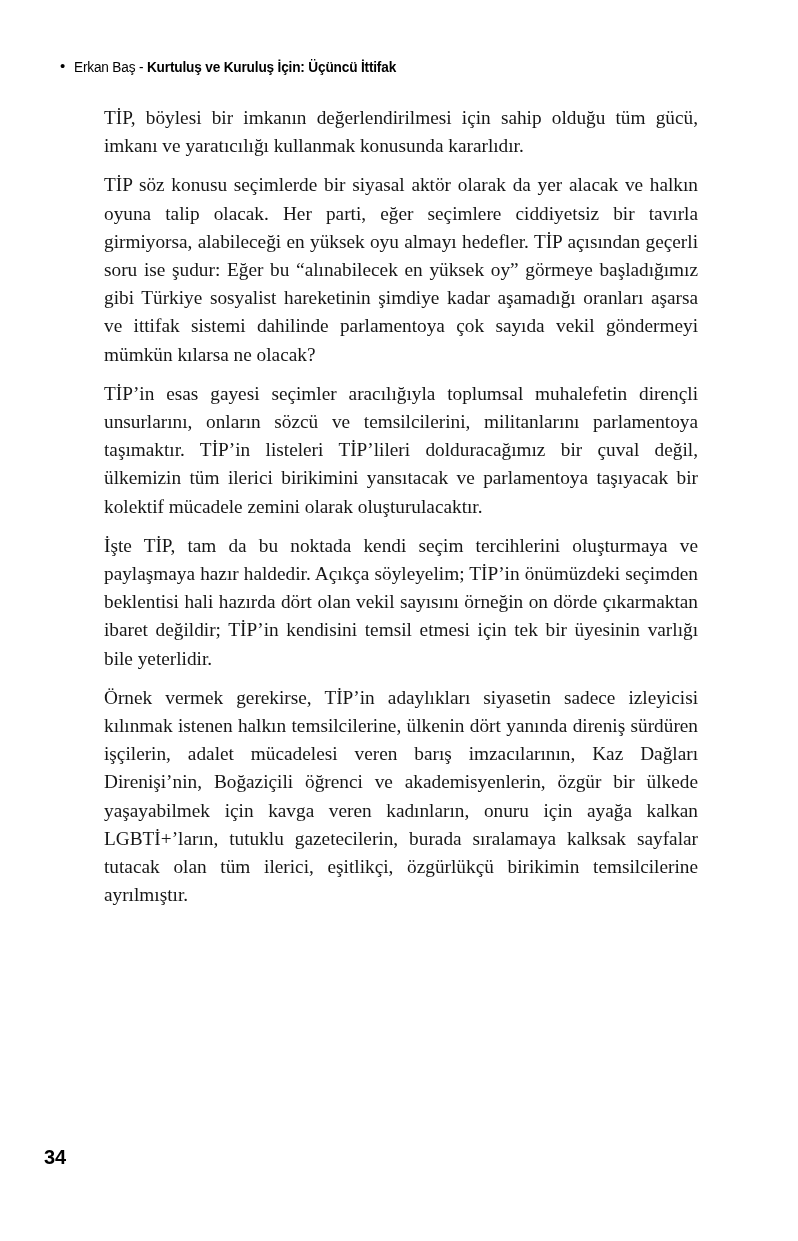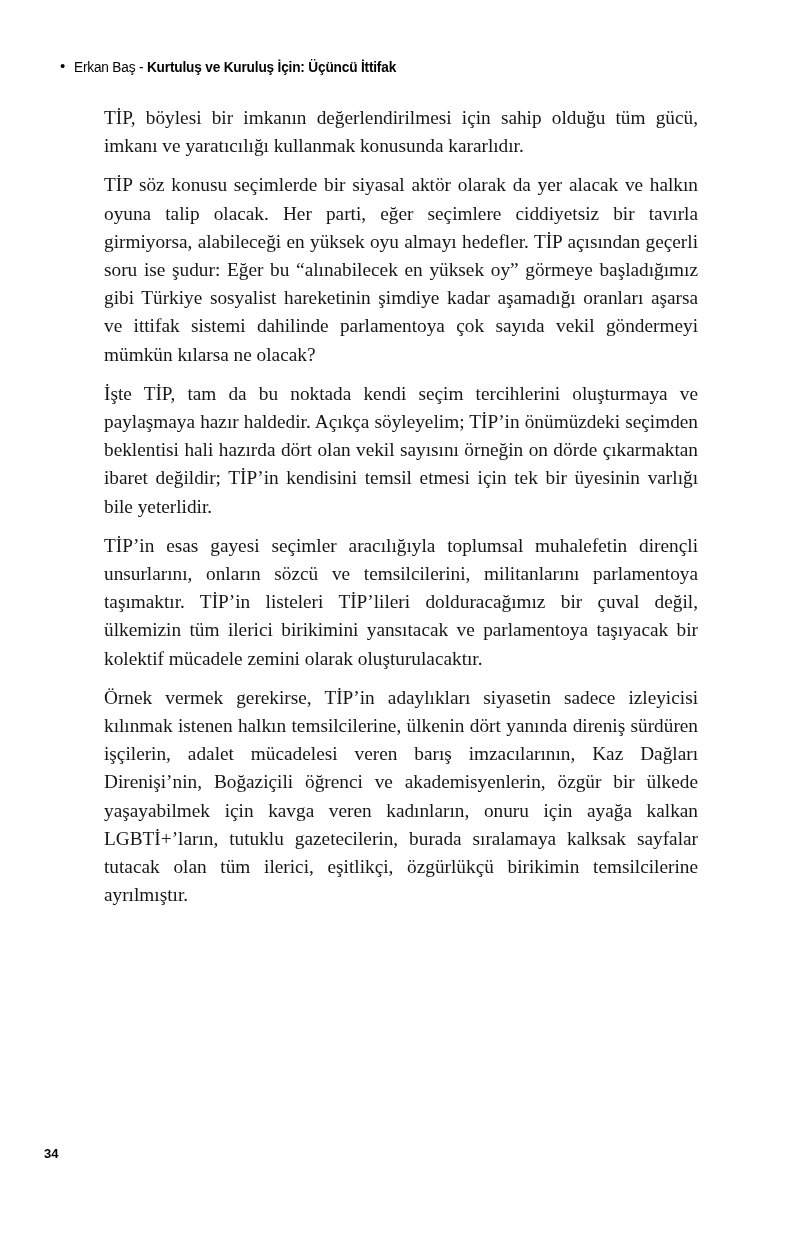--- a/index.html
+++ b/index.html
@@ -61,37 +61,37 @@
     line-height: 28.2px;
     text-align: justify;
     color: #161616;
   }
   .page-number {
     position: absolute;
     left: 44px;
     top: 1146px;
     font-family: "Liberation Sans", sans-serif;
     font-weight: 700;
-    font-size: 13px;
+    font-size: 20px;
     color: #000;
   }
 </style>
 </head>
 <body>
 
 <div class="page">
 
   <div class="running-head">
     <span class="bullet">•</span>
     <span class="head-text"><span class="author">Erkan Baş - </span><span class="book-title">Kurtuluş ve Kuruluş İçin: Üçüncü İttifak</span></span>
   </div>
 
   <div class="body-text">
     <p>TİP, böylesi bir imkanın değerlendirilmesi için sahip olduğu tüm gücü, imkanı ve yaratıcılığı kullanmak konusunda kararlıdır.</p>
     <p>TİP söz konusu seçimlerde bir siyasal aktör olarak da yer alacak ve halkın oyuna talip olacak. Her parti, eğer seçimlere ciddiyetsiz bir tavırla girmiyorsa, alabileceği en yüksek oyu almayı hedefler. TİP açısından geçerli soru ise şudur: Eğer bu “alınabilecek en yüksek oy” görmeye başladığımız gibi Türkiye sosyalist hareketinin şimdiye kadar aşamadığı oranları aşarsa ve ittifak sistemi dahilinde parlamentoya çok sayıda vekil göndermeyi mümkün kılarsa ne olacak?</p>
+    <p>TİP’in esas gayesi seçimler aracılığıyla toplumsal muhalefetin dirençli unsurlarını, onların sözcü ve temsilcilerini, militanlarını parlamentoya taşımaktır. TİP’in listeleri TİP’lileri dolduracağımız bir çuval değil, ülkemizin tüm ilerici birikimini yansıtacak ve parlamentoya taşıyacak bir kolektif mücadele zemini olarak oluşturulacaktır.</p>
     <p>İşte TİP, tam da bu noktada kendi seçim tercihlerini oluşturmaya ve paylaşmaya hazır haldedir. Açıkça söyleyelim; TİP’in önümüzdeki seçimden beklentisi hali hazırda dört olan vekil sayısını örneğin on dörde çıkarmaktan ibaret değildir; TİP’in kendisini temsil etmesi için tek bir üyesinin varlığı bile yeterlidir.</p>
-    <p>TİP’in esas gayesi seçimler aracılığıyla toplumsal muhalefetin dirençli unsurlarını, onların sözcü ve temsilcilerini, militanlarını parlamentoya taşımaktır. TİP’in listeleri TİP’lileri dolduracağımız bir çuval değil, ülkemizin tüm ilerici birikimini yansıtacak ve parlamentoya taşıyacak bir kolektif mücadele zemini olarak oluşturulacaktır.</p>
     <p>Örnek vermek gerekirse, TİP’in adaylıkları siyasetin sadece izleyicisi kılınmak istenen halkın temsilcilerine, ülkenin dört yanında direniş sürdüren işçilerin, adalet mücadelesi veren barış imzacılarının, Kaz Dağları Direnişi’nin, Boğaziçili öğrenci ve akademisyenlerin, özgür bir ülkede yaşayabilmek için kavga veren kadınların, onuru için ayağa kalkan LGBTİ+’ların, tutuklu gazetecilerin, burada sıralamaya kalksak sayfalar tutacak olan tüm ilerici, eşitlikçi, özgürlükçü birikimin temsilcilerine ayrılmıştır.</p>
   </div>
 
   <div class="page-number">34</div>
 
 </div>
 
 </body></html>

